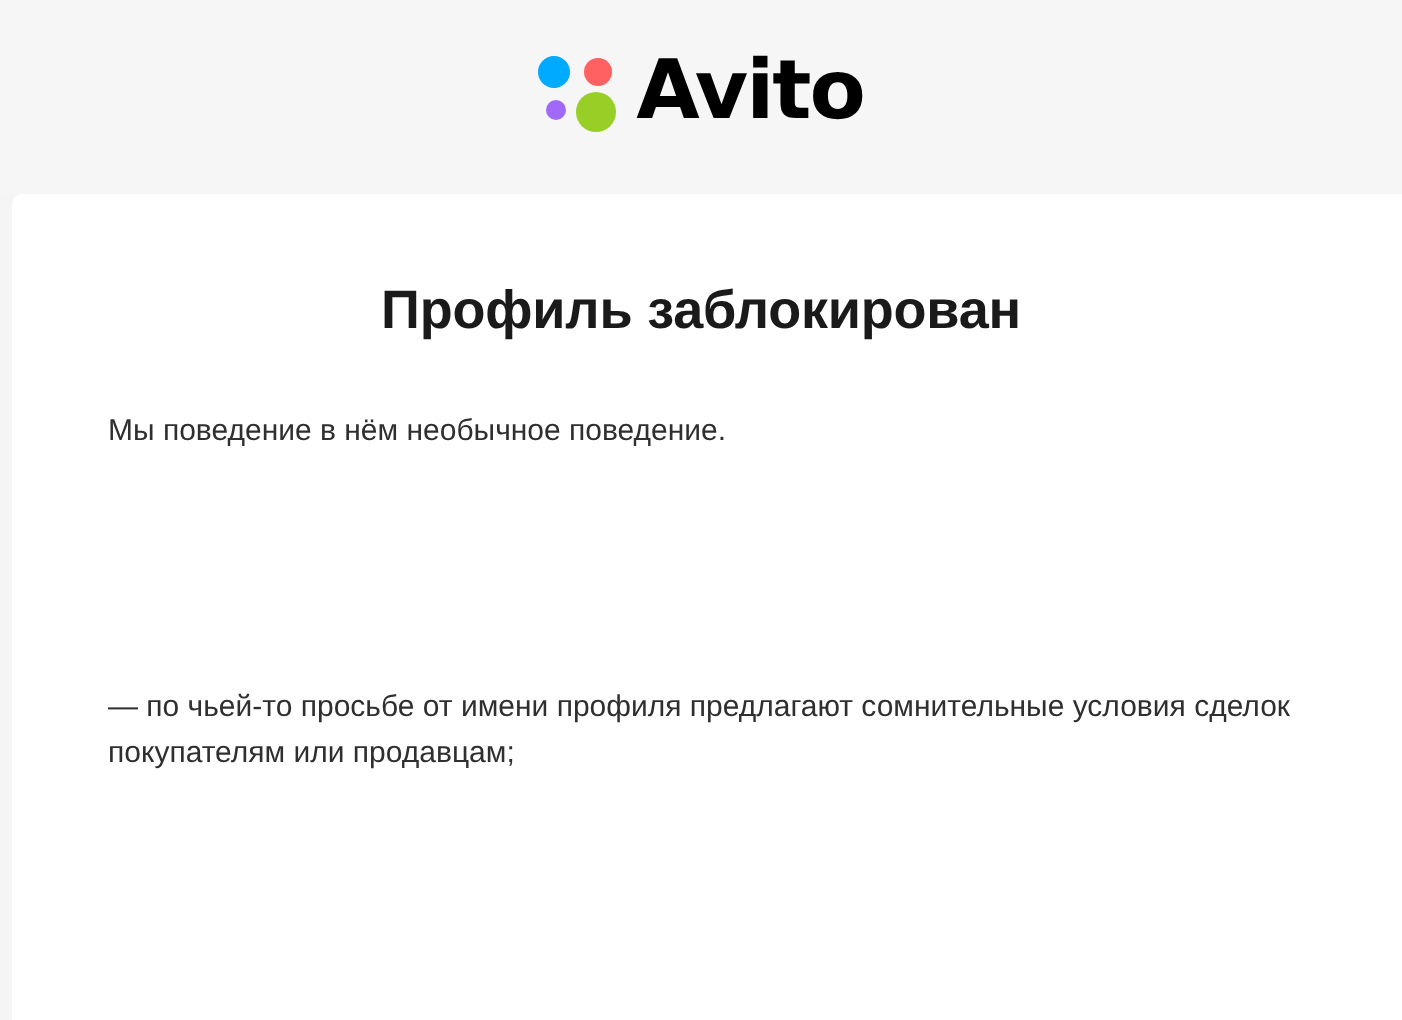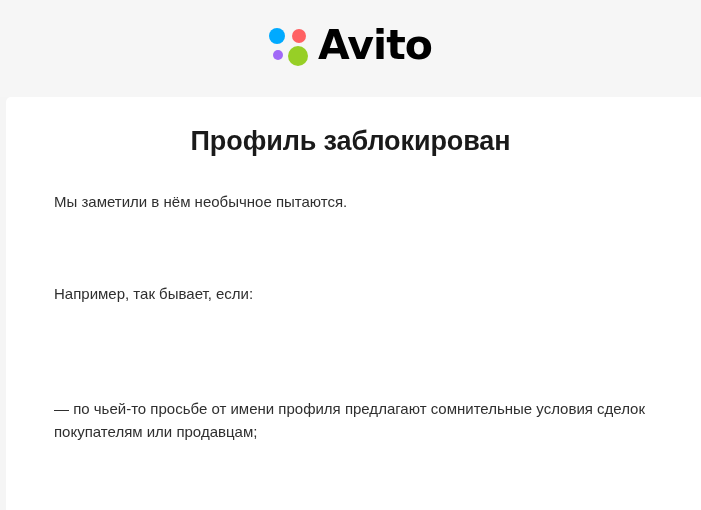--- a/index.html
+++ b/index.html
@@ -103,21 +103,21 @@
     background: #ffffff;
     border-top-left-radius: 5px;
     overflow: hidden;
   }
 
   .content {
     padding: 0;
   }
 
   .page-title {
-    margin: 0;
+    margin: 14px;
     padding-top: 28px;
     text-align: center;
     font-family: "Liberation Sans", sans-serif;
     font-size: 27px;
     font-weight: 700;
     color: #1a1a1a;
     letter-spacing: -0.1px;
     line-height: 1.2;
     
     transform: translateX(-3px);
@@ -175,24 +175,23 @@
     </div>
   </div>
 
   <div class="card" style="background: rgb(255, 255, 255);">
     <div class="content">
 
       <h1 class="page-title" style="color: rgb(26, 26, 26);">Профиль заблокирован</h1>
 
       <div class="body-block" style="color: rgb(47, 47, 47);">
 
-        <p class="para para-intro">Мы заметили в нём необычное пытаются.</p>
+        <p class="para para-intro">Мы поведение в нём необычное поведение.</p>
 
         <div class="para para-list">
-          <p class="list-lead">Например, так бывает, если:</p>
           <ul class="list-items">
             <li>— по чьей-то просьбе от имени профиля предлагают сомнительные условия сделок покупателям или продавцам;</li>
             
             
           </ul>
         </div>
 
       </div>
     </div>
   </div>

